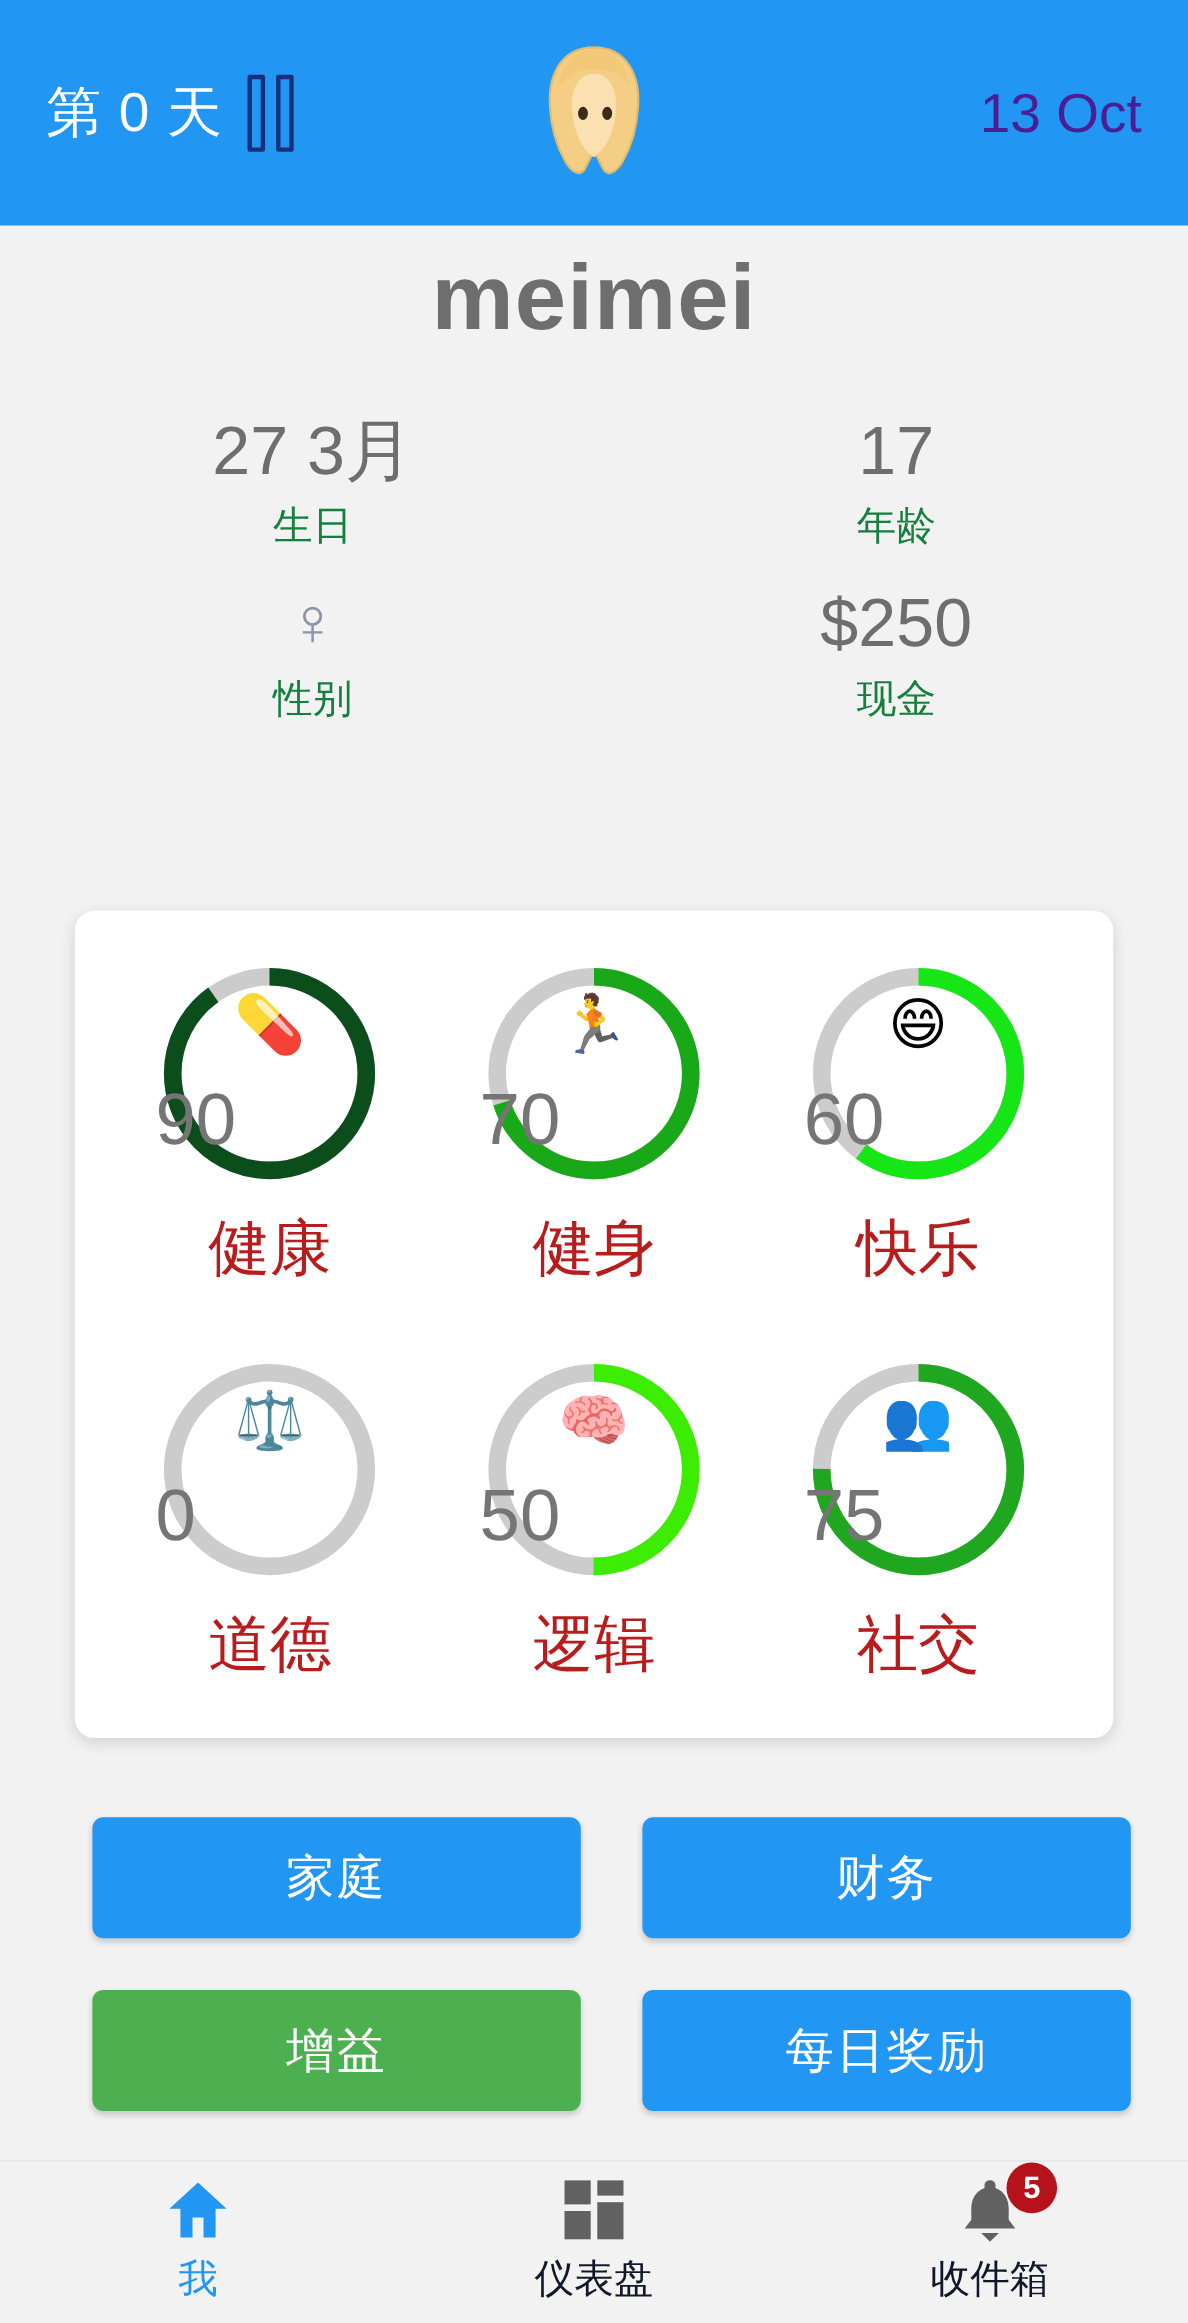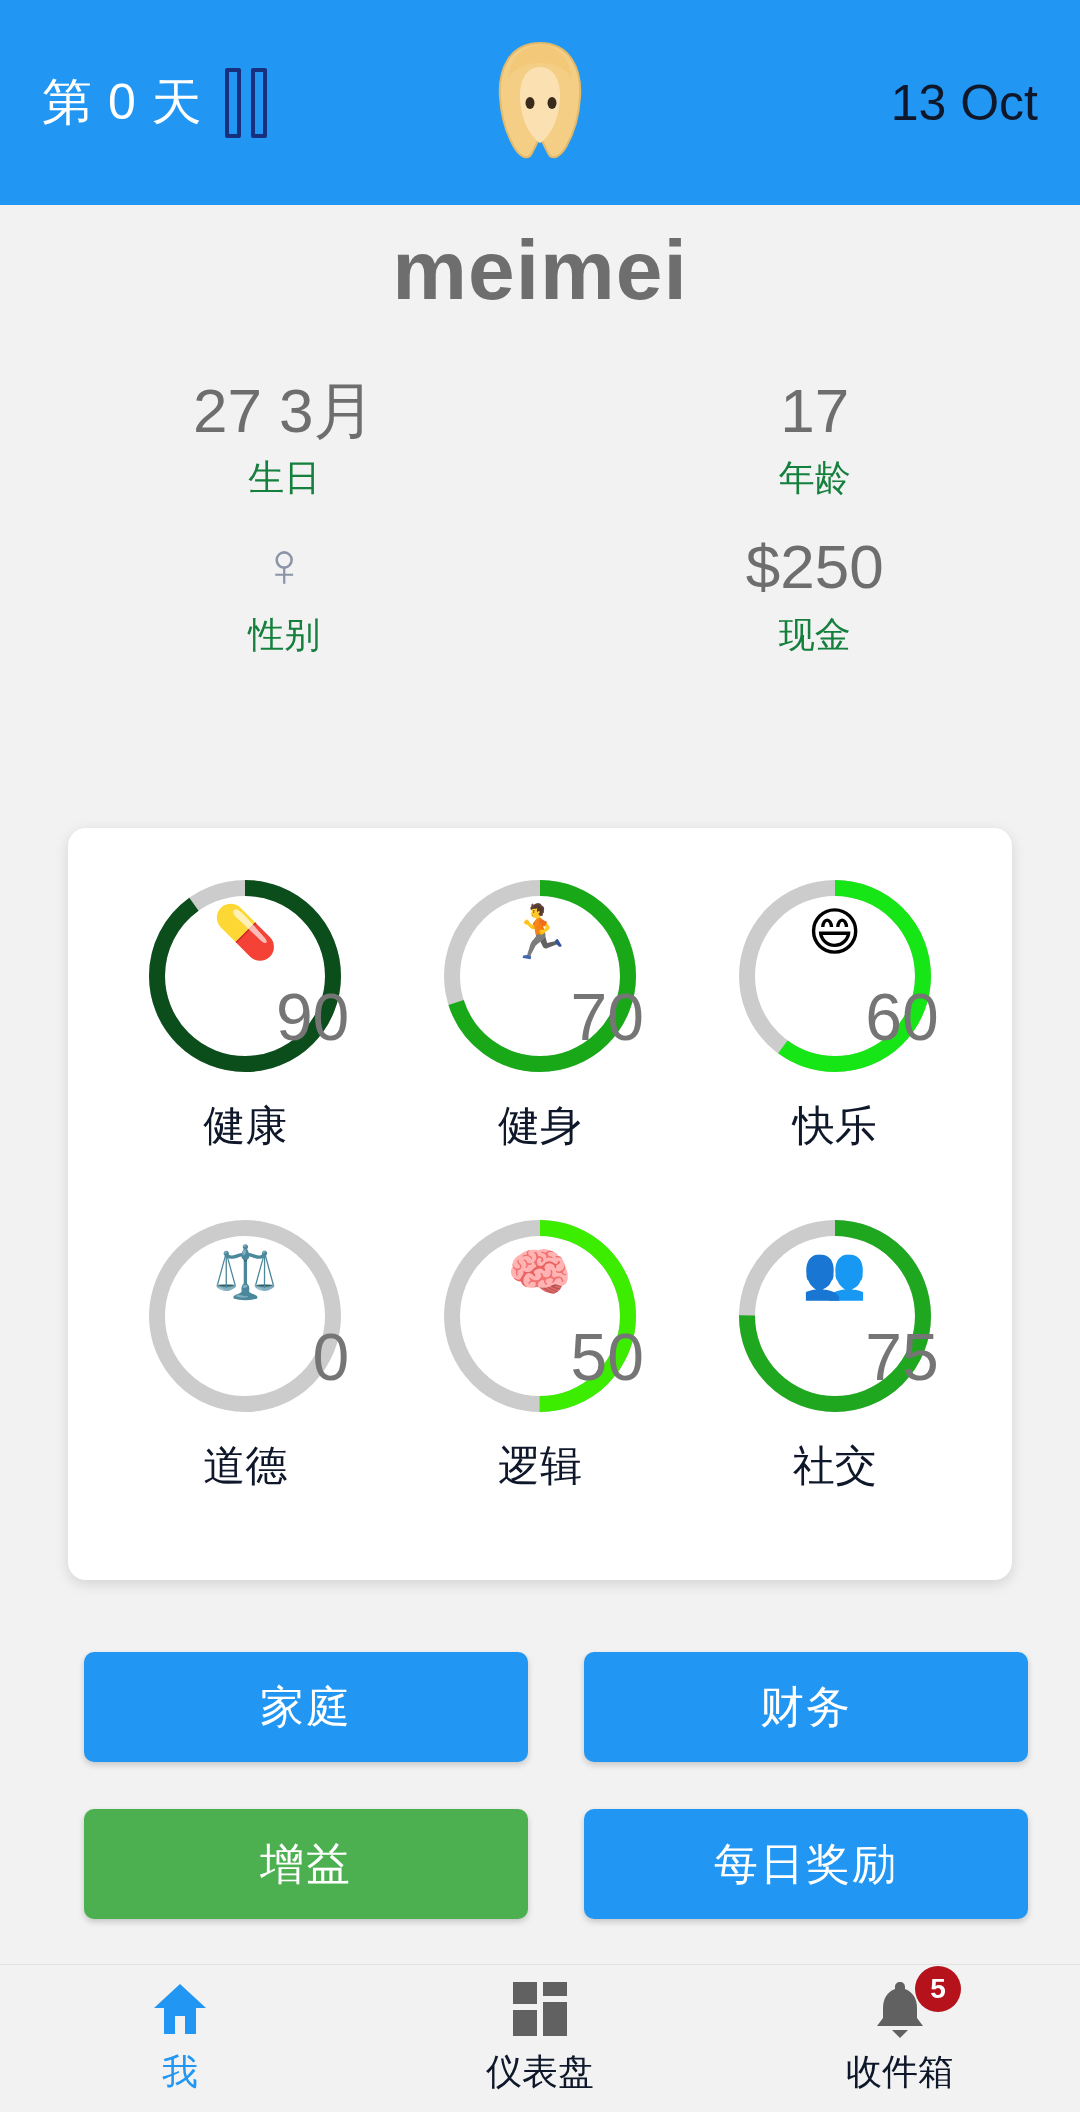--- a/index.html
+++ b/index.html
@@ -28,21 +28,21 @@
   .pause-bar {
     width: 16px; height: 70px;
     background: #2196f3;
     border: 4px solid #16307e;
     border-radius: 2px;
   }
   .avatar-wrap {
     position: absolute; left: 50%; top: 50%; transform: translate(-50%,-50%);
     width: 150px; height: 150px; display: flex; align-items: center; justify-content: center;
   }
-  .date-text { color: #0f172a; font-size: 50px; font-weight: 400; white-space: nowrap; margin-left: 48px; }
+  .date-text { color: #4c1d95; font-size: 50px; font-weight: 400; white-space: nowrap; margin-left: 48px; }
 
   
   .profile-name {
     position: absolute; top: 222px; left: 0; width: 1080px;
     text-align: center;
     font-size: 84px; font-weight: bold; color: #6e6e6e;
     letter-spacing: 1px;
   }
   .stats-grid {
     position: absolute; top: 375px; left: 0; width: 1080px;
@@ -74,23 +74,23 @@
   .gauge-row + .gauge-row { margin-top: 58px; }
   .gauge-item { width: 280px; display: flex; flex-direction: column; align-items: center; }
   .gauge { position: relative; width: 208px; height: 208px; }
   .gauge svg { width: 208px; height: 208px; transform: rotate(-90deg); display: block; }
   .gauge-emoji {
     position: absolute; left: 0; right: 0; top: 34px;
     text-align: center; font-size: 52px; line-height: 1;
   }
   .gauge-number {
     position: absolute; left: 0; right: 0; bottom: 30px;
-    text-align: right; font-size: 66px; color: #757575; line-height: 1;
-  }
-  .gauge-label { margin-top: 18px; font-size: 42px; color: #0f172a; }
+    text-align: left; font-size: 66px; color: #757575; line-height: 1;
+  }
+  .gauge-label { margin-top: 18px; font-size: 56px; color: #b91c1c; }
 
   
   .action-rows { position: absolute; top: 1652px; left: 16px; width: 1080px; }
   .btn-row { display: flex; justify-content: space-between; padding: 0 68px; }
   .btn-row + .btn-row { margin-top: 47px; gap: 48px; }
   .btn {
     width: 444px; height: 110px;
     border: none; border-radius: 10px;
     color: #ffffff; font-size: 44px;
     font-family: "Liberation Sans", "DejaVu Sans", sans-serif;

